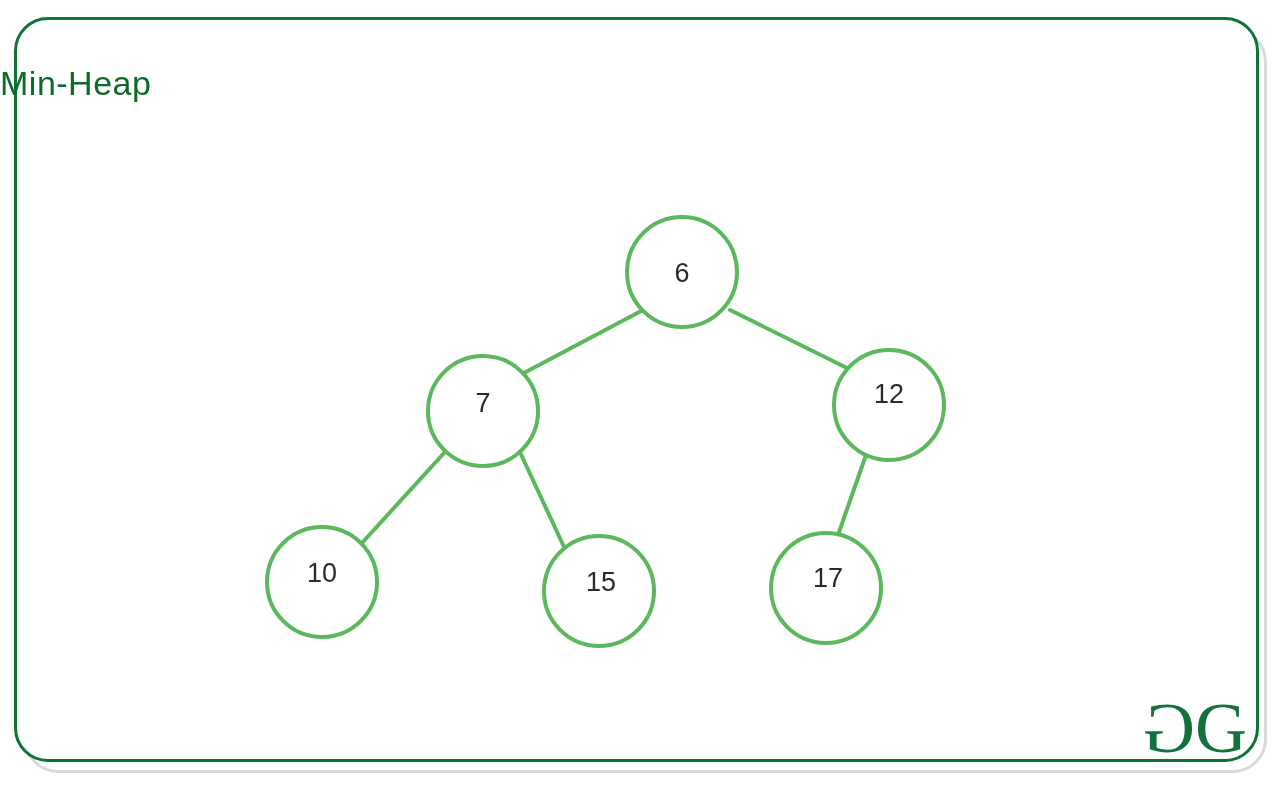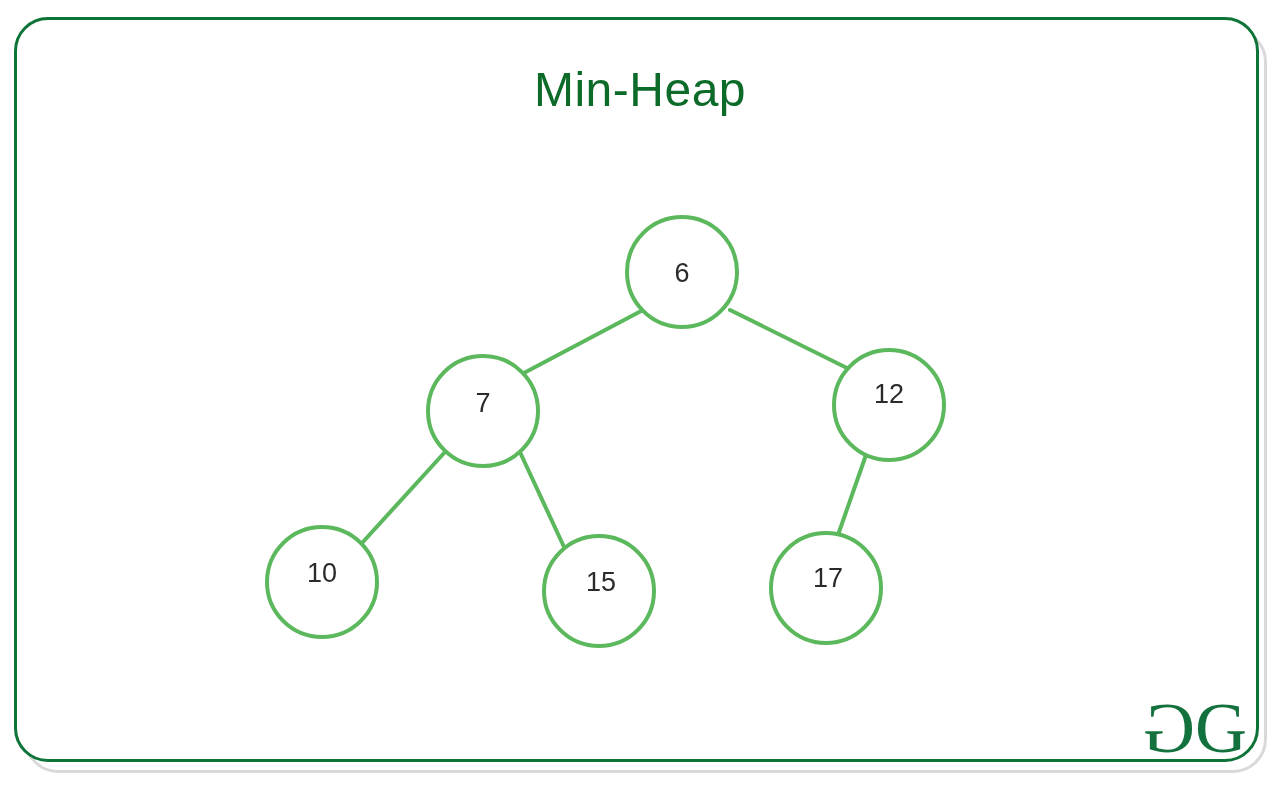--- a/index.html
+++ b/index.html
@@ -42,22 +42,21 @@
     border: 3.5px solid #0d7337;
     border-radius: 34px;
     box-sizing: border-box;
     background: #ffffff;
   }
   .title {
     position: absolute;
     left: 0;
     top: 66px;
     width: 1280px;
-    text-align: center;
-    font-size: 48px;
+    font-size: 34px;
     line-height: 1;
     color: #0d6b2a;
     font-family: "Liberation Sans", sans-serif;
     letter-spacing: 0.5px;
     font-weight: 400;
   }
   svg.tree {
     position: absolute;
     left: 0;
     top: 0;

